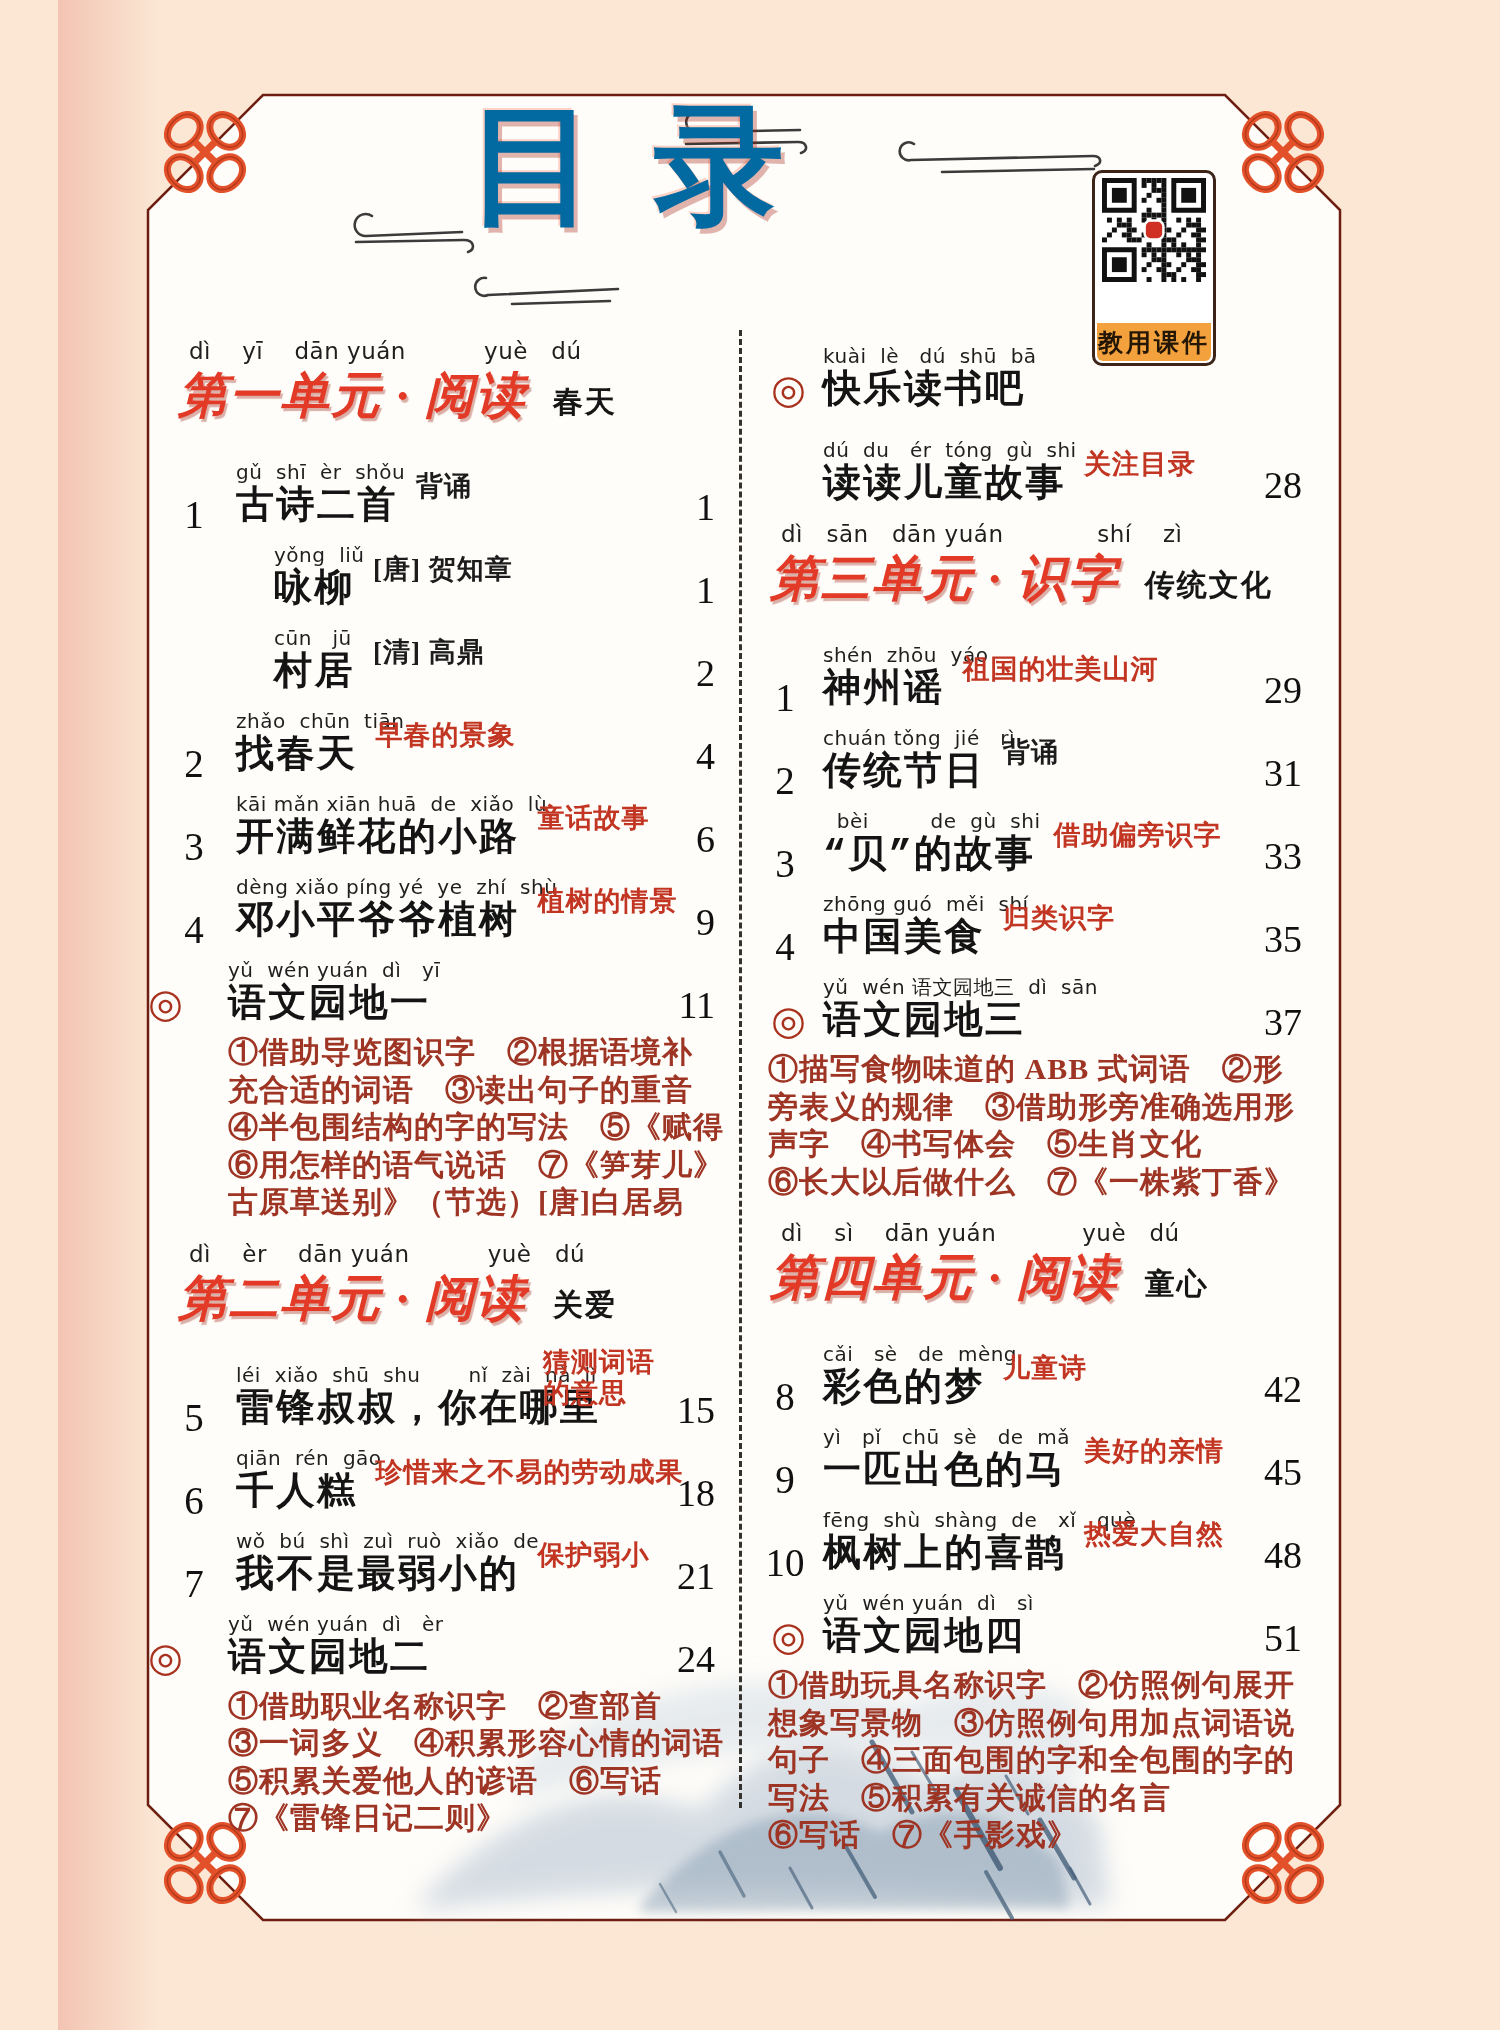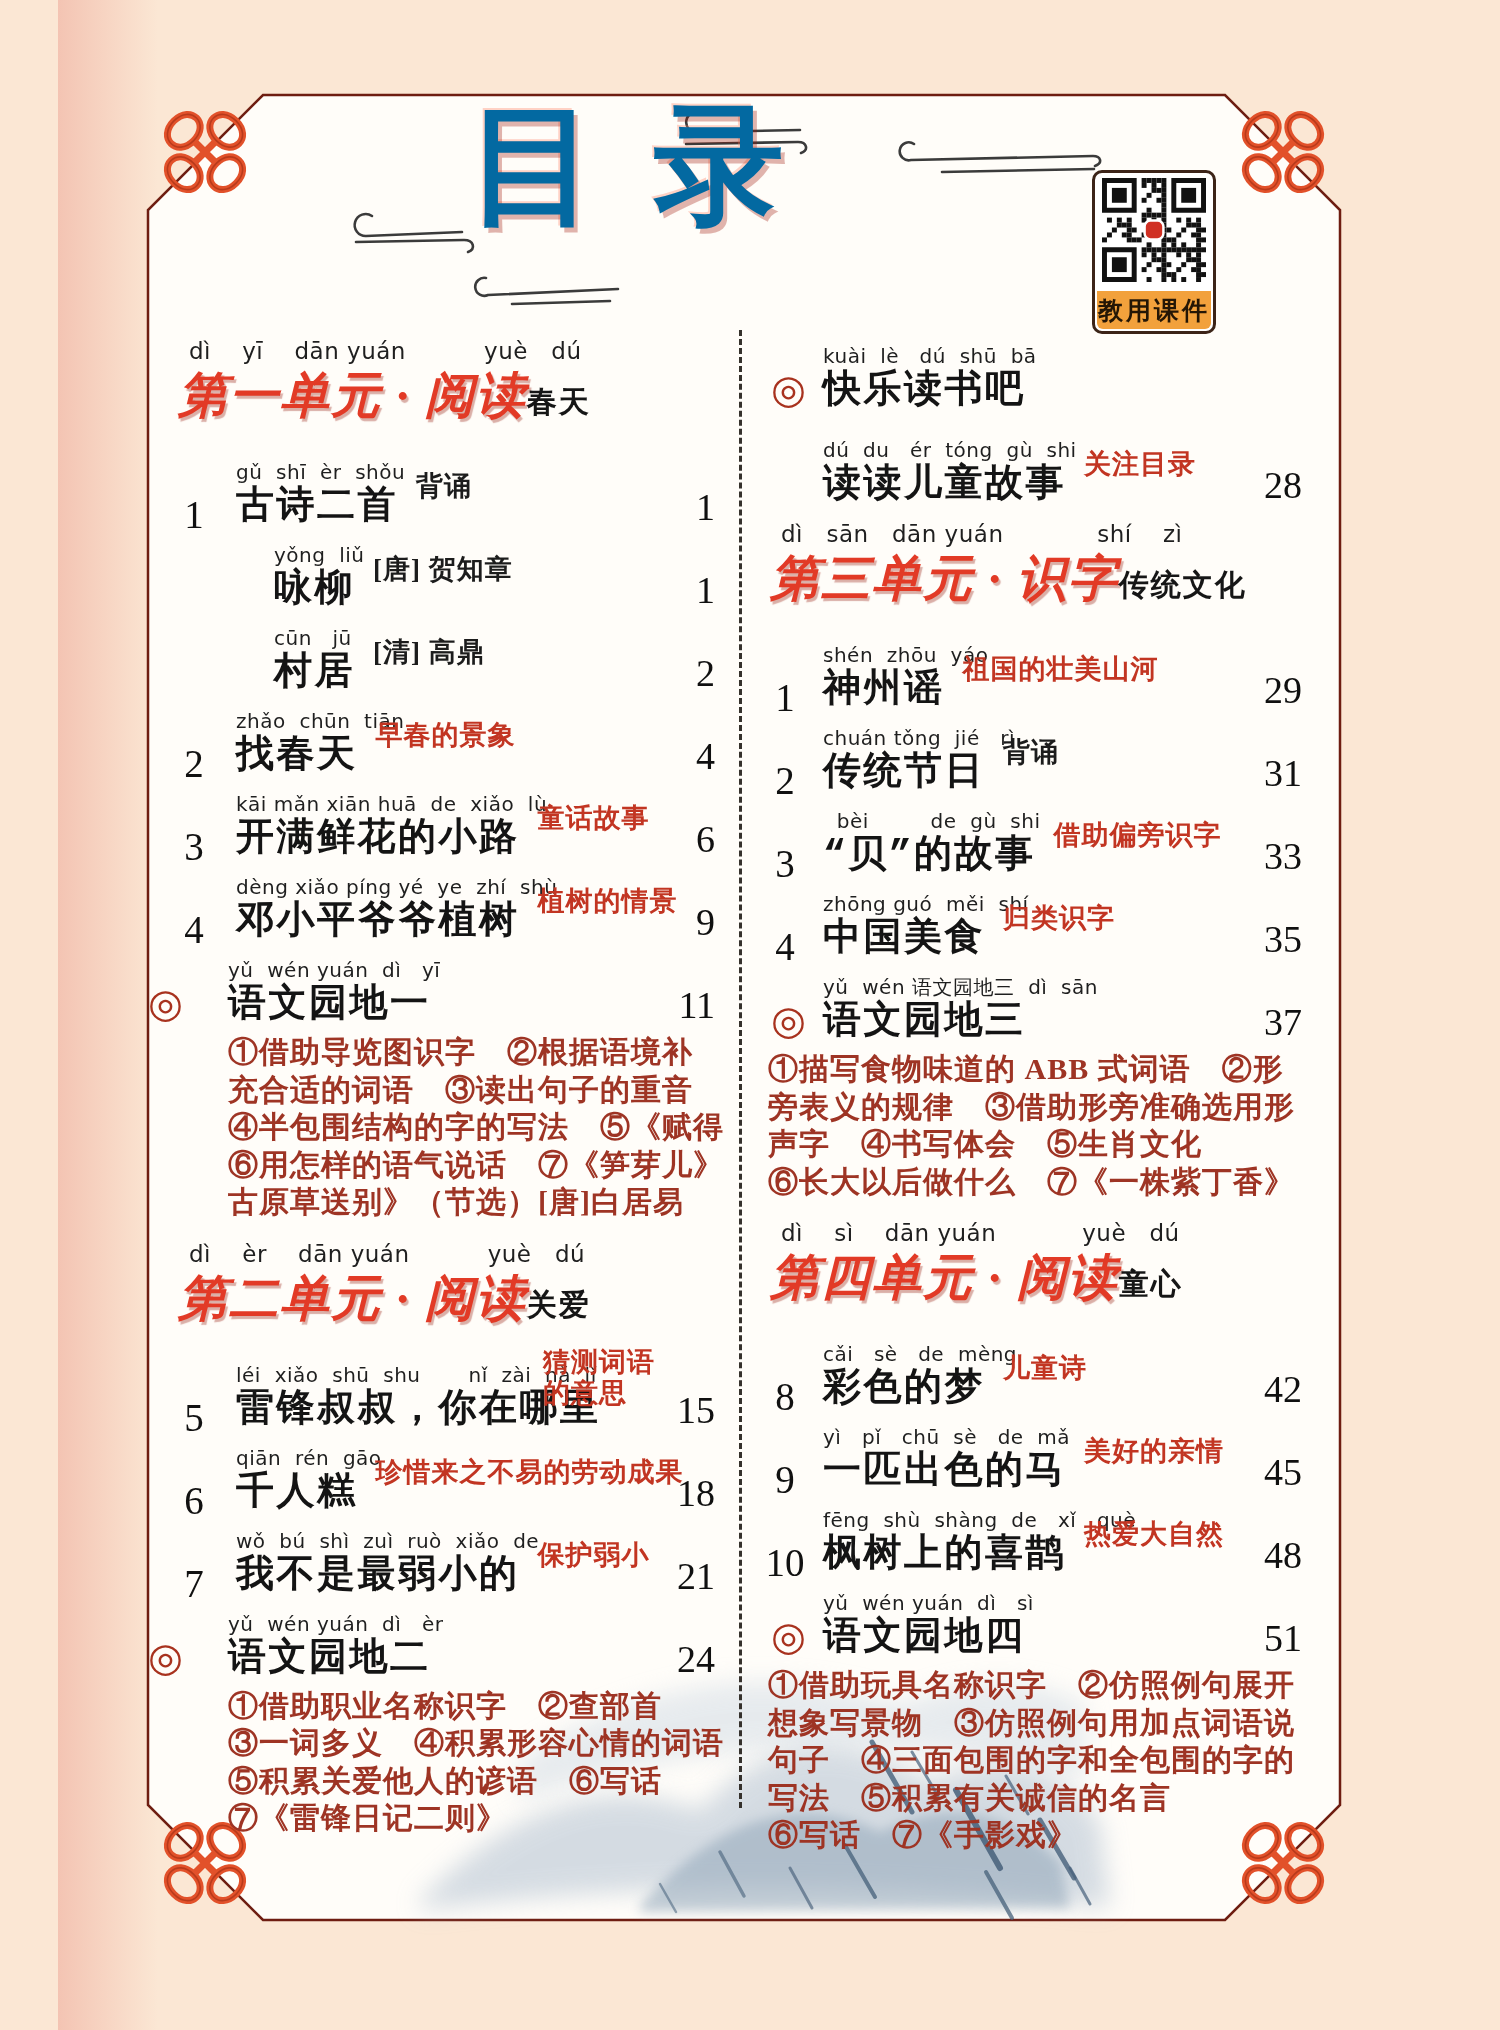--- a/index.html
+++ b/index.html
@@ -12,42 +12,42 @@
   #divider{position:absolute;left:739px;top:330px;height:1478px;width:0;
     border-left:3.5px dashed #35312c;z-index:1;}
   #main-title{
     position:absolute;left:468px;top:100px;z-index:2;
     font-family:Liberation Serif, serif;
     font-size:130px;line-height:132px;font-weight:700;color:#0369a1;
     letter-spacing:56px;white-space:nowrap;
     text-shadow:4px 5px 0 rgba(158,26,10,.32),-2px -2px 0 rgba(255,130,100,.35);
   }
   
-  #qr-box{position:absolute;left:1092px;top:170px;width:124px;height:164px;z-index:3;
+  #qr-box{position:absolute;left:1092px;top:170px;width:124px;height:196px;z-index:3;
     background:#fff;border:3px solid #3c2418;border-radius:10px;box-sizing:border-box;}
   #qr-canvas{position:absolute;left:7px;top:5px;width:104px;height:104px;}
   #qr-label{position:absolute;left:2px;right:2px;bottom:2px;height:38px;
     background:#f2a13c;border-radius:0 0 6px 6px;display:flex;align-items:center;justify-content:center;
     font-size:25px;font-weight:700;color:#241605;letter-spacing:3px;
     font-family:"Liberation Serif","DejaVu Serif",serif;}
   
   .col{position:absolute;z-index:2;}
   #col-left{left:170px;top:338px;width:545px;}
   #col-right{left:762px;top:344px;width:540px;}
   .pinyin{font-family:"DejaVu Sans",sans-serif;font-size:20px;line-height:24px;
     color:#1f1f1f;white-space:pre;letter-spacing:.5px;}
   
   .unit{height:122px;box-sizing:border-box;padding-left:8px;}
   .unit .pinyin{font-size:23px;line-height:26px;margin:0 0 4px 11px;}
   .unit-line{display:flex;align-items:baseline;}
   .unit-title{font-family:"Liberation Serif","DejaVu Serif",serif;font-size:49px;line-height:56px;
     font-weight:700;color:#e23a26;letter-spacing:2px;white-space:pre;
     text-shadow:2px 3px 1px rgba(150,30,15,.35);font-style:italic;}
   .unit-tag{font-family:"Liberation Serif","DejaVu Serif",serif;font-size:30px;color:#161616;
-    font-weight:600;letter-spacing:2px;}
+    margin-left:26px;font-weight:600;letter-spacing:2px;}
   
   .entry{position:relative;height:83px;box-sizing:border-box;padding-left:66px;}
   #col-right .entry{padding-left:61px;}
   .entry.sub{padding-left:104px;}
   .entry .num{position:absolute;left:0;width:48px;bottom:6px;text-align:center;
     font-family:"Liberation Serif","DejaVu Serif",serif;font-size:39px;color:#111;}
   #col-right .entry .num{width:46px;}
   .line{display:flex;align-items:flex-end;position:relative;}
   .title{font-family:Liberation Mono, monospace;font-size:38px;line-height:46px;
     font-weight:700;color:#141414;letter-spacing:2.5px;white-space:pre;}

